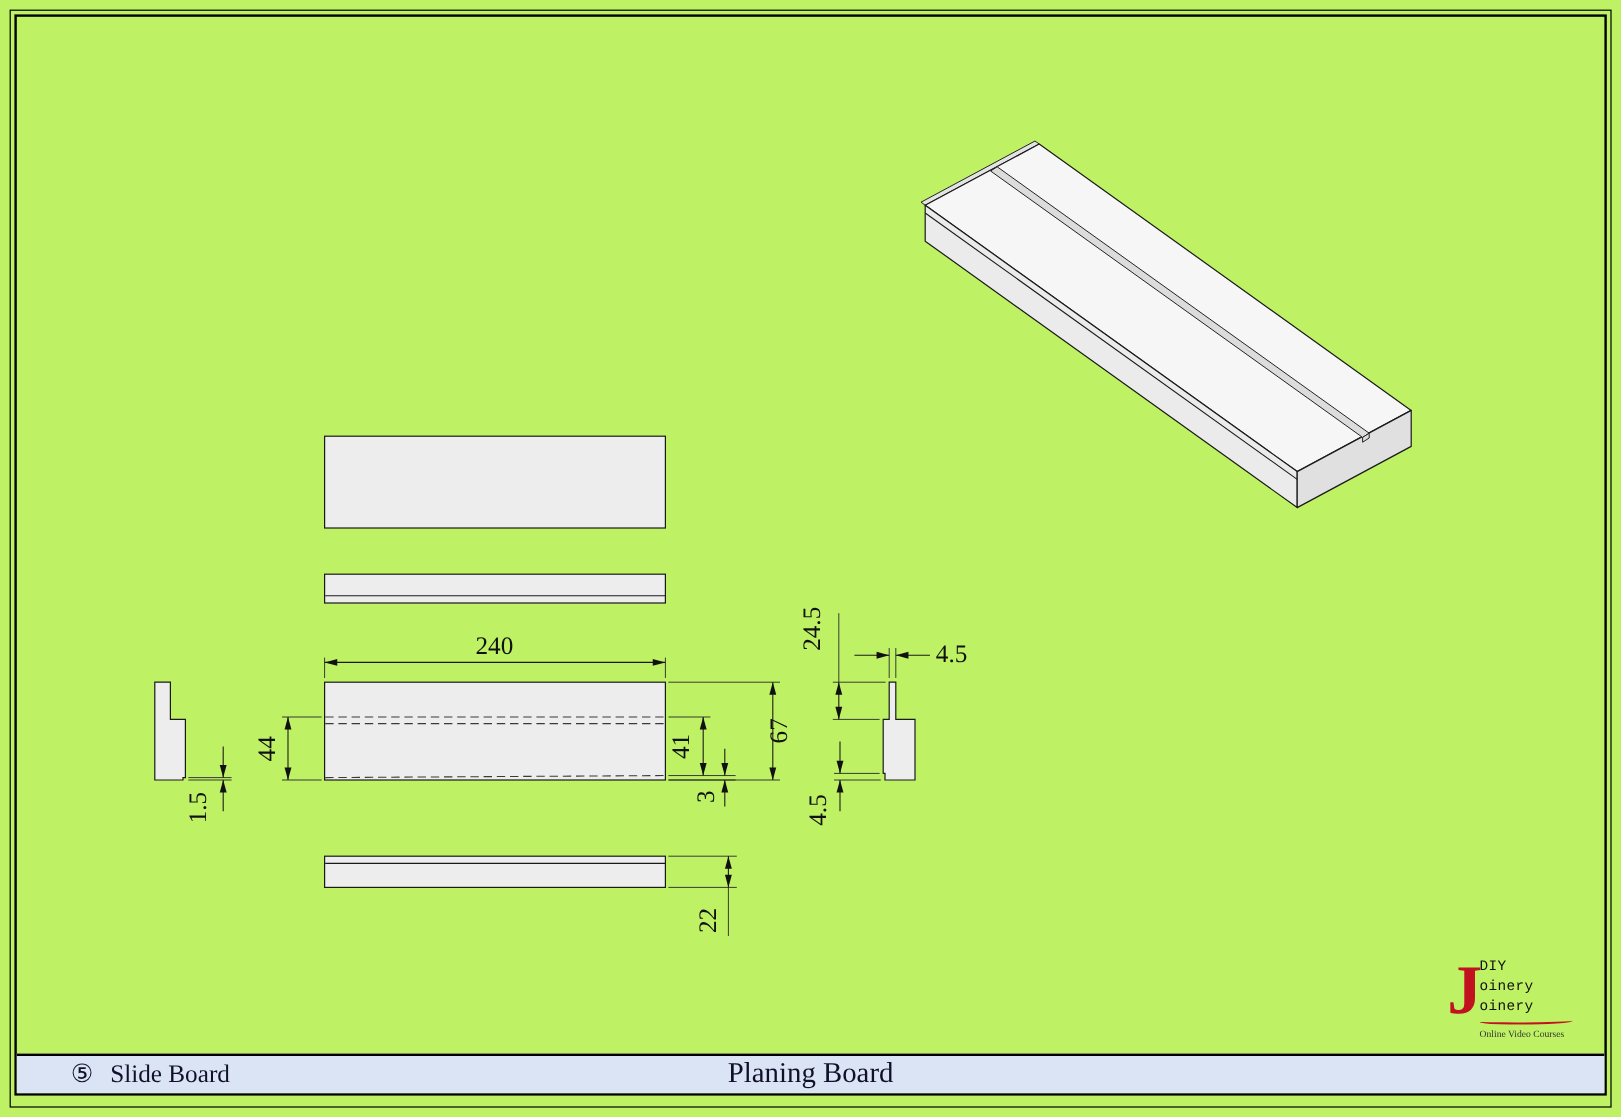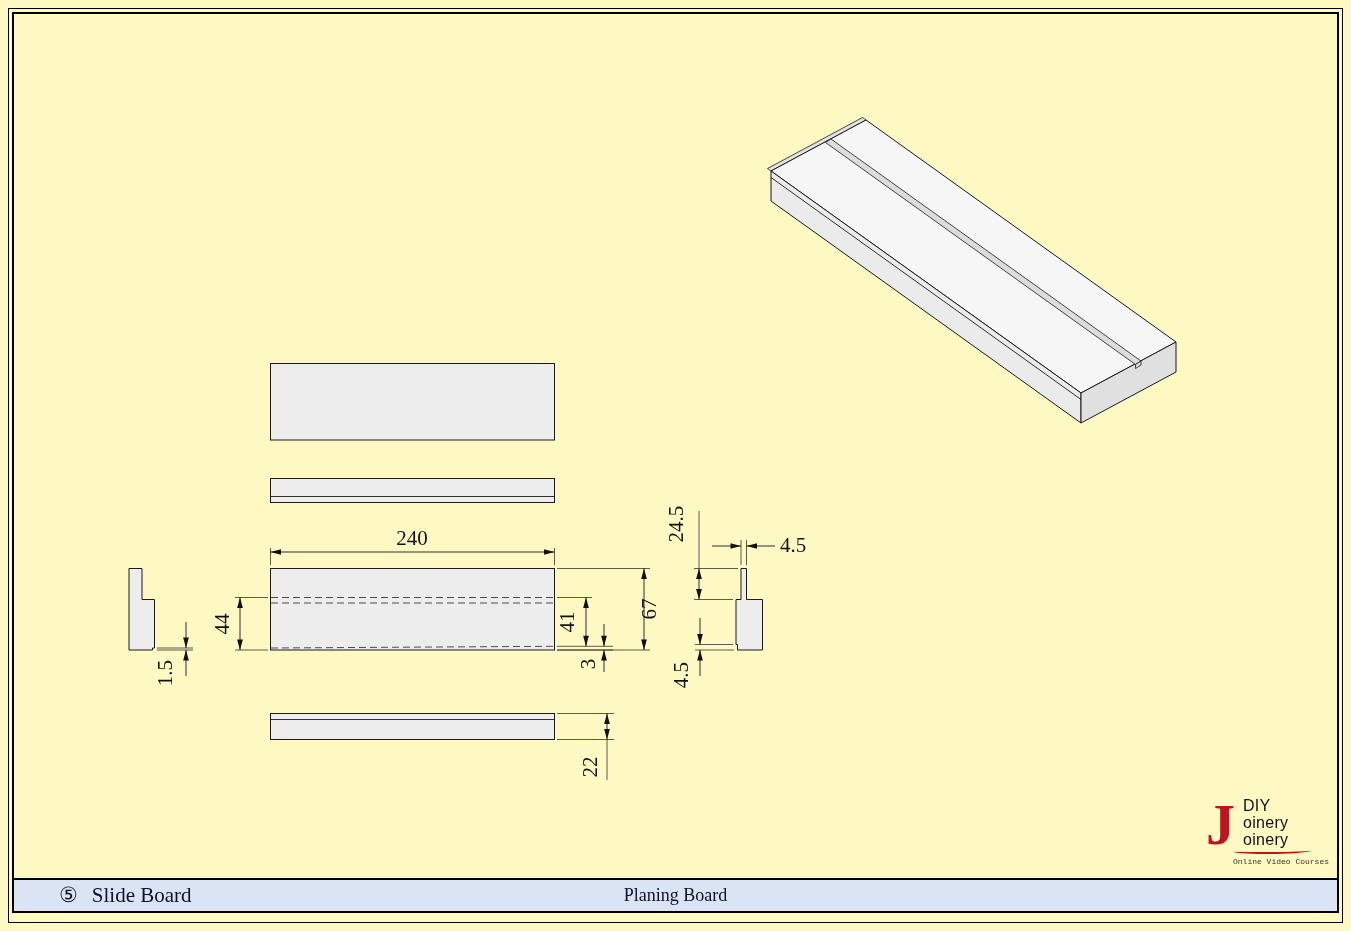--- a/index.html
+++ b/index.html
@@ -1,36 +1,36 @@
 <!DOCTYPE html>
 <html><head>
 <meta charset="utf-8">
 <style>
   html,body{margin:0;padding:0;background:#fff;}
-  .page{position:relative;width:1351px;height:931px;background:#fef9c3;overflow:hidden;
+  .page{position:relative;width:1351px;height:931px;background:#bef264;overflow:hidden;
         font-family:"Liberation Serif", serif;}
   .outer-frame{position:absolute;inset:8px;border:1.5px solid #000;pointer-events:none;}
   .inner-frame{position:absolute;left:12px;top:12px;right:12px;bottom:18px;border:2.5px solid #000;}
   .canvas{position:absolute;left:0;top:0;}
   
   .title-bar{position:absolute;left:0;right:0;bottom:0;height:31px;background:#dbe4f4;
              border-top:2px solid #000;}
   .title-left{position:absolute;left:45px;top:0;height:31px;display:flex;align-items:center;
               gap:14px;font-size:21px;color:#10102a;}
   .title-center{position:absolute;left:0;right:0;top:0;height:31px;display:flex;align-items:center;
-                justify-content:center;font-size:18px;color:#10102a;}
+                justify-content:center;font-size:24px;color:#10102a;}
   
   .logo{position:absolute;left:1206px;top:797px;width:130px;}
   .logo-j{position:absolute;left:0;top:0;font-size:58px;line-height:0.95;color:#c1121f;
           font-weight:bold;font-family:"Liberation Serif",serif;}
-  .logo-lines{margin-left:37px;font-family:Liberation Sans, sans-serif;font-size:16px;
+  .logo-lines{margin-left:27px;font-family:Liberation Mono, monospace;font-size:12px;
               line-height:17px;color:#101010;letter-spacing:0.3px;}
   .logo-swoosh{margin-left:27px;width:78px;height:4px;border-bottom:2px solid #c1121f;
                border-radius:0 0 60% 40%;}
-  .logo-tagline{margin-left:27px;margin-top:3px;font-family:Liberation Mono, monospace;
+  .logo-tagline{margin-left:27px;margin-top:3px;font-family:Liberation Serif, serif;
                 font-size:8px;color:#333;white-space:nowrap;}
   
   .part{fill:#ededed;stroke:#1a1a1a;stroke-width:1;}
   .edge{stroke:#1a1a1a;stroke-width:0.9;fill:none;}
   .hidden-line{stroke:#3a3a3a;stroke-width:0.9;fill:none;stroke-dasharray:7 4;}
   .ext{stroke:#333;stroke-width:0.8;fill:none;}
   .dim{stroke:#1a1a1a;stroke-width:0.9;fill:none;}
   .dim-text{font-family:"Liberation Serif",serif;font-size:21px;fill:#111;}
   .f3d-top{fill:#f6f6f6;stroke:#1a1a1a;stroke-width:1;stroke-linejoin:round;}
   .f3d-front{fill:#ebebeb;stroke:#1a1a1a;stroke-width:1;stroke-linejoin:round;}

